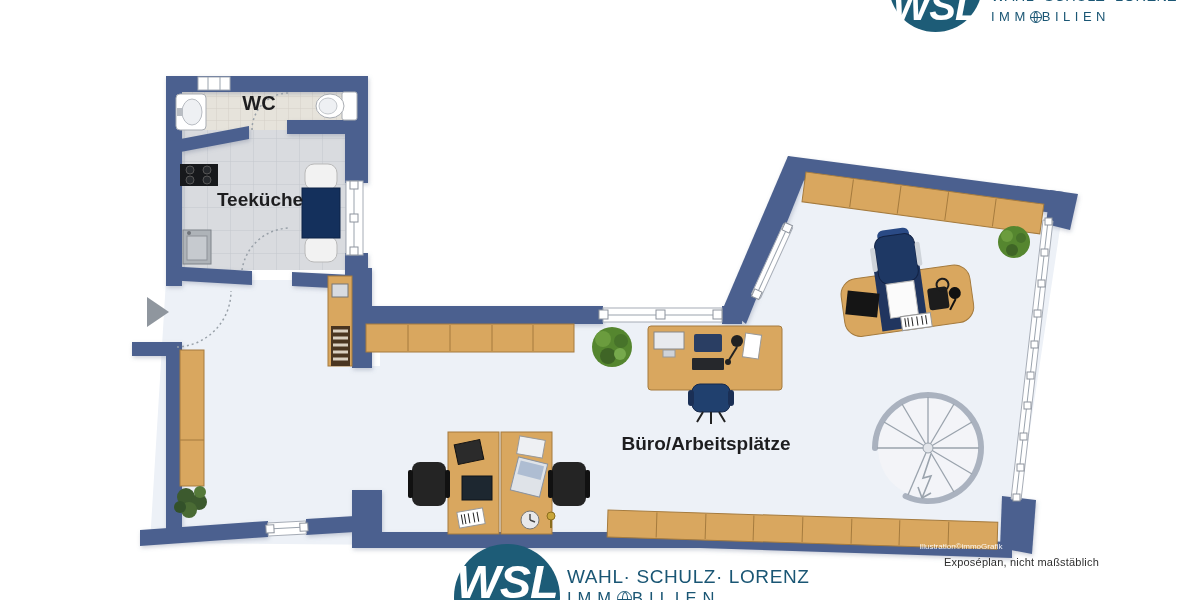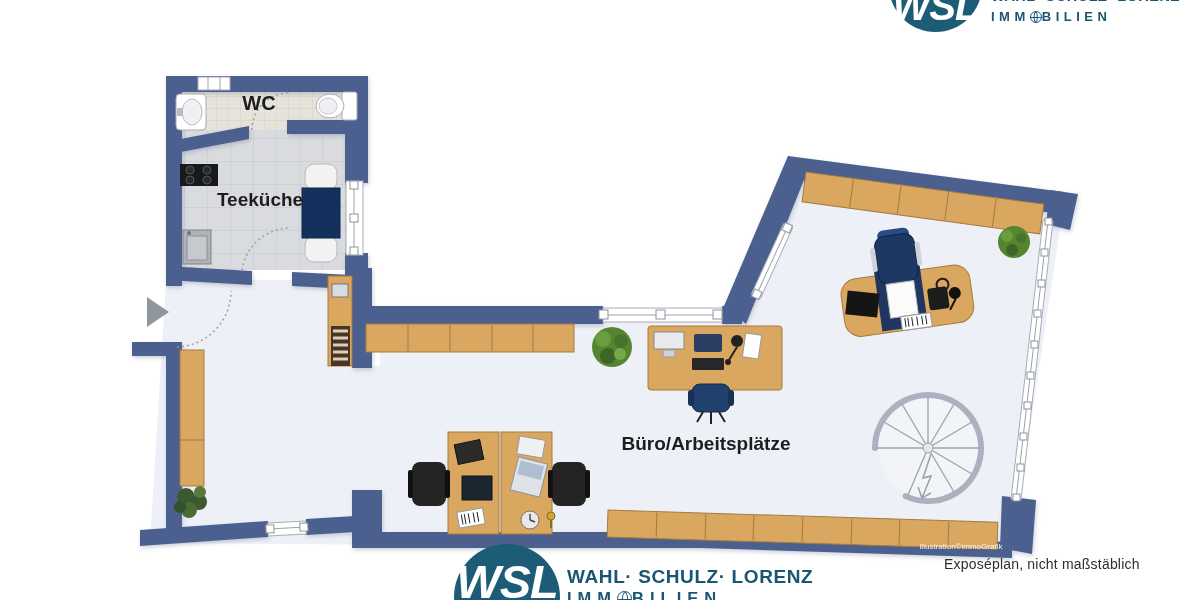--- a/index.html
+++ b/index.html
@@ -19,33 +19,33 @@
   .arc{fill:none;stroke:#98a0a8;stroke-width:1.5;stroke-dasharray:2 3;}
   .stair{stroke:var(--stair);fill:none;}
   .navy{fill:var(--navy);}
   .creditTxt{fill:#fff;opacity:.92;font-size:8px;}
 
   
   .logo-circle{position:absolute;border-radius:50%;background:var(--brand);color:#fff;
     display:flex;justify-content:center;font-weight:bold;font-style:italic;line-height:1;}
   .logo-top{left:889px;top:-61px;width:93px;height:93px;font-size:40px;align-items:flex-end;padding-bottom:6px;box-sizing:border-box;letter-spacing:-1px;}
   .logo-bottom{left:454px;top:544px;width:106px;height:106px;font-size:47px;align-items:flex-start;padding-top:14px;box-sizing:border-box;letter-spacing:-1px;}
-  .company{position:absolute;color:var(--brand-text);font-weight:bold;white-space:nowrap;text-align:right;}
+  .company{position:absolute;color:var(--brand-text);font-weight:normal;white-space:nowrap;text-align:right;}
   .co-top-1{left:991px;top:-12px;font-size:14.5px;letter-spacing:.5px;}
   .co-top-2{left:991px;top:9px;font-size:13px;letter-spacing:4.5px;}
   .co-bot-1{left:567px;top:566px;font-size:19px;letter-spacing:.6px;}
   .co-bot-2{left:567px;top:589px;font-size:16.5px;letter-spacing:6px;}
   .globe{display:inline-block;box-sizing:border-box;border:1.6px solid currentColor;border-radius:50%;
     position:relative;vertical-align:-1.5px;}
   .globe-sm{width:12px;height:12px;}
   .globe-lg{width:15px;height:15px;vertical-align:-2px;}
   .globe::before{content:"";position:absolute;left:50%;top:0;bottom:0;width:46%;transform:translateX(-50%);
     border:1px solid currentColor;border-radius:50%;box-sizing:border-box;}
   .globe::after{content:"";position:absolute;left:0;right:0;top:50%;border-top:1px solid currentColor;}
-  .disclaimer{position:absolute;left:944px;top:556px;font-size:14px;color:#2e2e2e;letter-spacing:.2px;}
+  .disclaimer{position:absolute;left:944px;top:556px;font-size:11px;color:#2e2e2e;letter-spacing:.2px;}
 </style>
 </head>
 <body>
 
 <div class="canvas">
 
   <svg class="plan" width="1200" height="600" viewBox="0 0 1200 600">
     <defs>
       <pattern id="tilesK" width="23" height="23" patternUnits="userSpaceOnUse">
         <rect width="23" height="23" style="fill:var(--tile-kitchen)"></rect>

